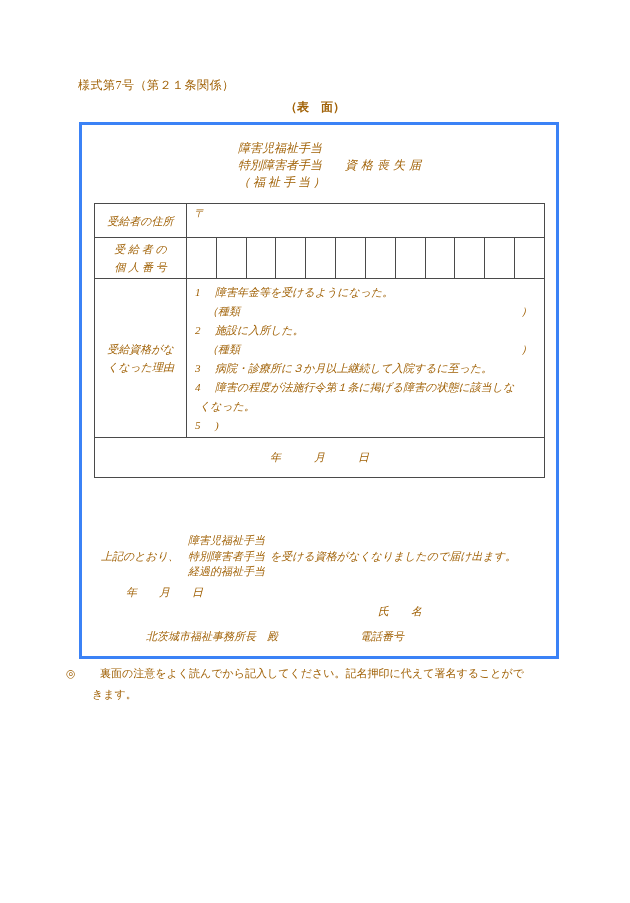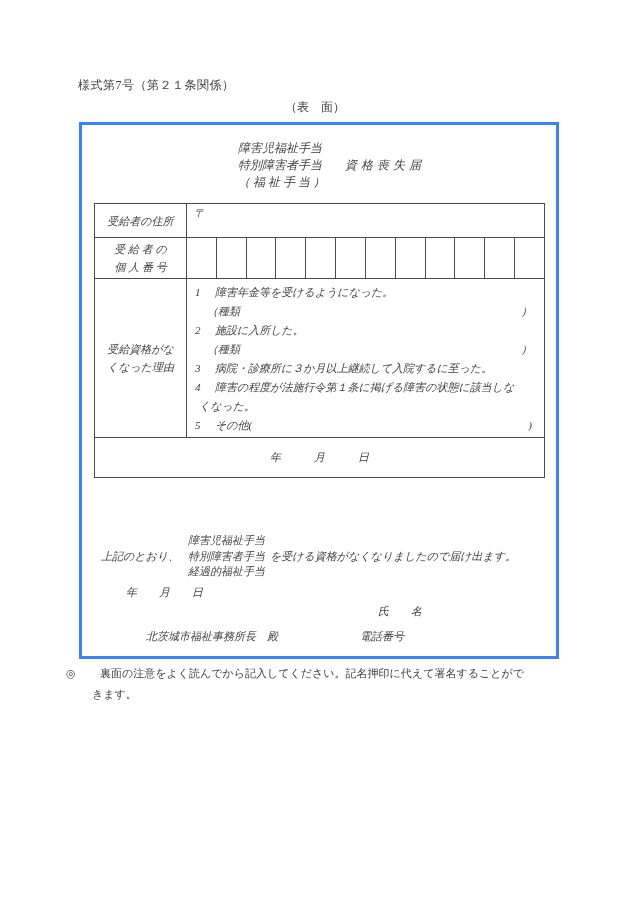--- a/index.html
+++ b/index.html
@@ -1,22 +1,22 @@
 <!DOCTYPE html>
 <html><head>
 <meta charset="utf-8">
 <style>
   html,body { margin:0; padding:0; background:#ffffff; }
   .page {
     position:relative; width:630px; height:903px; background:#ffffff;
-    font-family:"Liberation Serif","DejaVu Serif",serif; color:#404040;
+    font-family:"Liberation Serif","DejaVu Serif",serif; color:#a16207;
     overflow:hidden;
   }
   .form-no { position:absolute; left:78px; top:77px; font-size:12px; letter-spacing:0.5px; }
-  .side-label { position:absolute; left:0; top:99px; width:630px; text-align:center; font-size:12px; }
+  .side-label { position:absolute; left:0; top:99px; width:630px; text-align:center; font-size:12px;font-weight:bold; }
 
   .outer-box { position:absolute; left:79px; top:122px; width:474px; height:531px; border:3px solid #3b82f6;font-style:italic; }
 
   .title-block { position:absolute; left:156px; top:15px; font-size:12px; line-height:17px; }
   .t2r { margin-left:23px; letter-spacing:4px; }
 
   .form-table { position:absolute; left:12px; top:78px; width:449px; border:1px solid #4a4a4a; font-size:11px; }
   .trow { display:flex; border-bottom:1px solid #4a4a4a; }
   .trow:last-child { border-bottom:none; }
   .lbl { width:91px; flex:none; border-right:1px solid #4a4a4a; display:flex; flex-direction:column; align-items:center; justify-content:center; text-align:center; line-height:18px; }
@@ -150,21 +150,20 @@
               <span class="r-text">障害の程度が法施行令第１条に掲げる障害の状態に該当しな</span>
               <span class="r-close"></span>
             </div>
             <div class="r-line wrap">
 
               <span class="r-text">くなった。</span>
               <span class="r-close"></span>
             </div>
             <div class="r-line">
               <span class="r-num">5</span>
-              <span class="r-text">その他(</span>
               <span class="r-close">)</span>
             </div>
           </div>
         </div>
       </div>
 
       <div class="trow row-date">
         <div class="val">年　　　月　　　日</div>
       </div>
 

